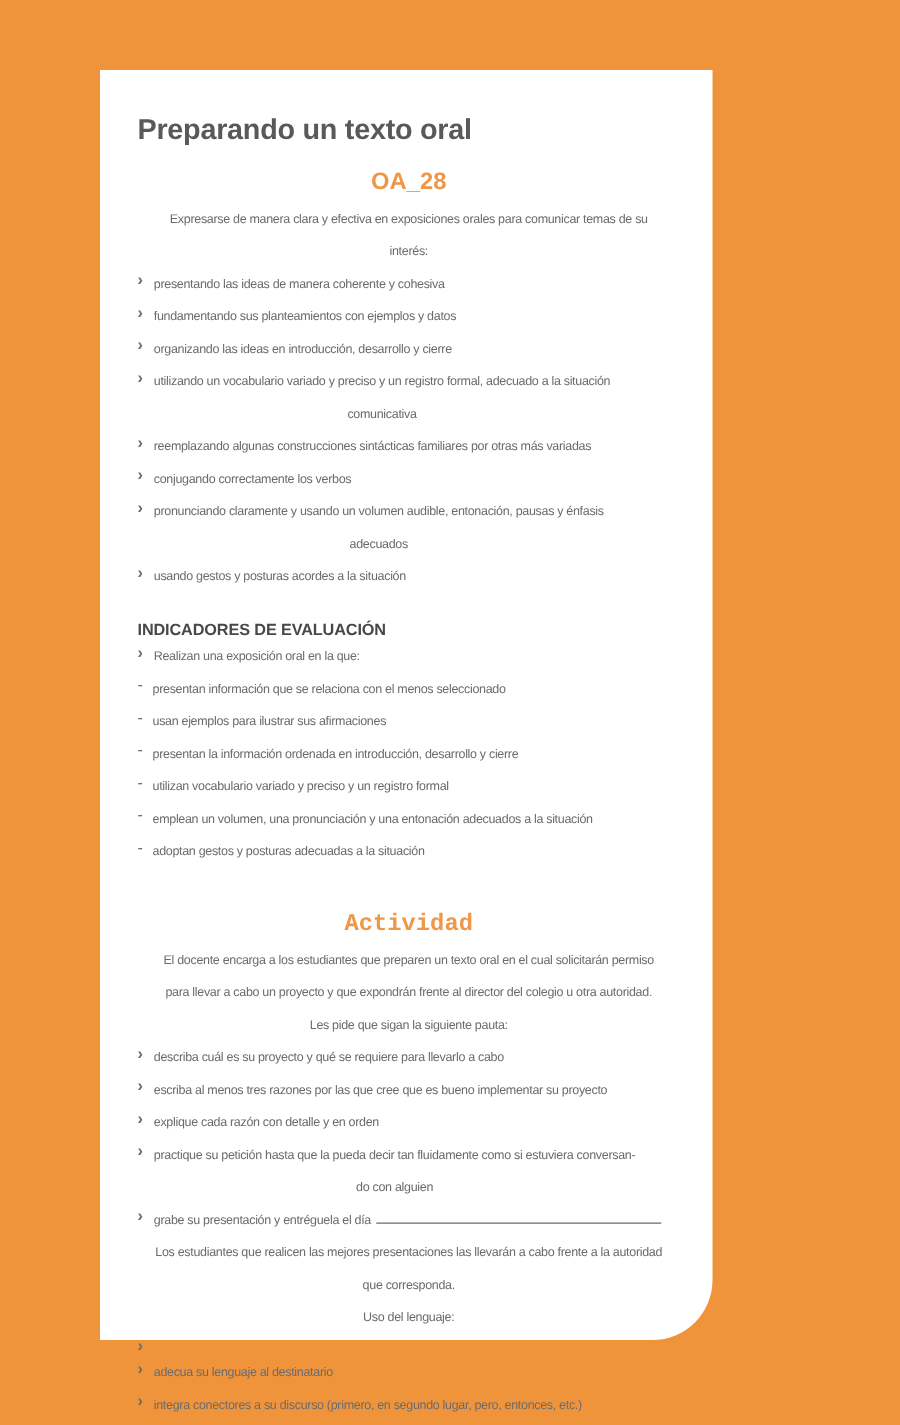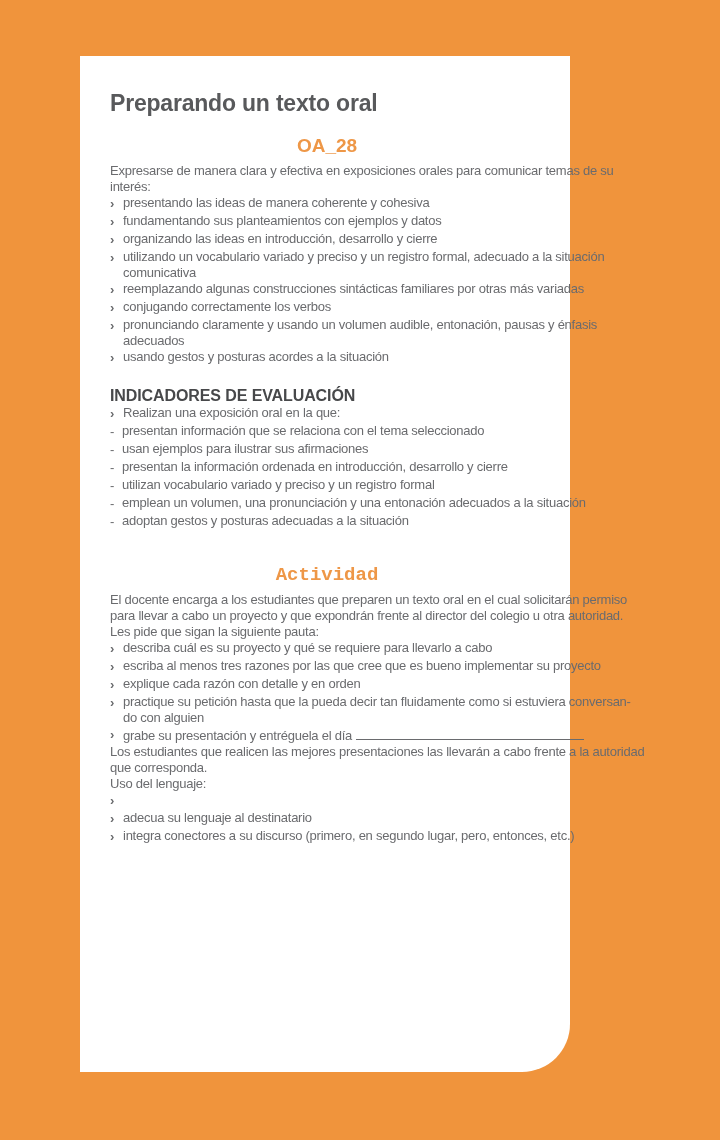--- a/index.html
+++ b/index.html
@@ -38,26 +38,27 @@
     font-weight: bold;
     color: #EE9747;
     margin: 0 0 5px 0;
     text-align: center;
   }
   .activity-heading {
     margin-top: 32px;
     font-family: Liberation Mono, monospace;
   }
   .body-text {
-    font-size: 13px;
-    line-height: 16px;
+    font-size: 10px;
+    line-height: 26px;
     color: #6A6B6E;
     letter-spacing: -0.25px;
     white-space: pre;
     margin: 0;
+    text-align: center;
   }
   ul.blist {
     list-style: none;
     margin: 0;
     padding: 0;
   }
   ul.blist li {
     display: flex;
     align-items: flex-start;
   }
@@ -71,21 +72,21 @@
   }
   .sublist {
     padding-left: 13px;
   }
   .sublist .marker {
     flex: 0 0 12px;
     width: 12px;
     font-weight: normal;
   }
   .subhead {
-    font-size: 16px;
+    font-size: 13px;
     line-height: 18px;
     font-weight: bold;
     color: #47484A;
     letter-spacing: -0.1px;
     margin: 20px 0 0 0;
   }
   .blank-line {
     display: inline-block;
     width: 228px;
     height: 13px;
@@ -146,21 +147,21 @@
     <h3 class="subhead">INDICADORES DE EVALUACIÓN</h3>
     <ul class="blist">
       <li>
           <span class="marker">›</span>
           <span class="body-text">Realizan una exposición oral en la que:</span>
         </li>
     </ul>
     <ul class="blist sublist">
       <li>
           <span class="marker">-</span>
-          <span class="body-text">presentan información que se relaciona con el tema seleccionado</span>
+          <span class="body-text">presentan información que se relaciona con el menos seleccionado</span>
         </li>
       <li>
           <span class="marker">-</span>
           <span class="body-text">usan ejemplos para ilustrar sus afirmaciones</span>
         </li>
       <li>
           <span class="marker">-</span>
           <span class="body-text">presentan la información ordenada en introducción, desarrollo y cierre</span>
         </li>
       <li>

